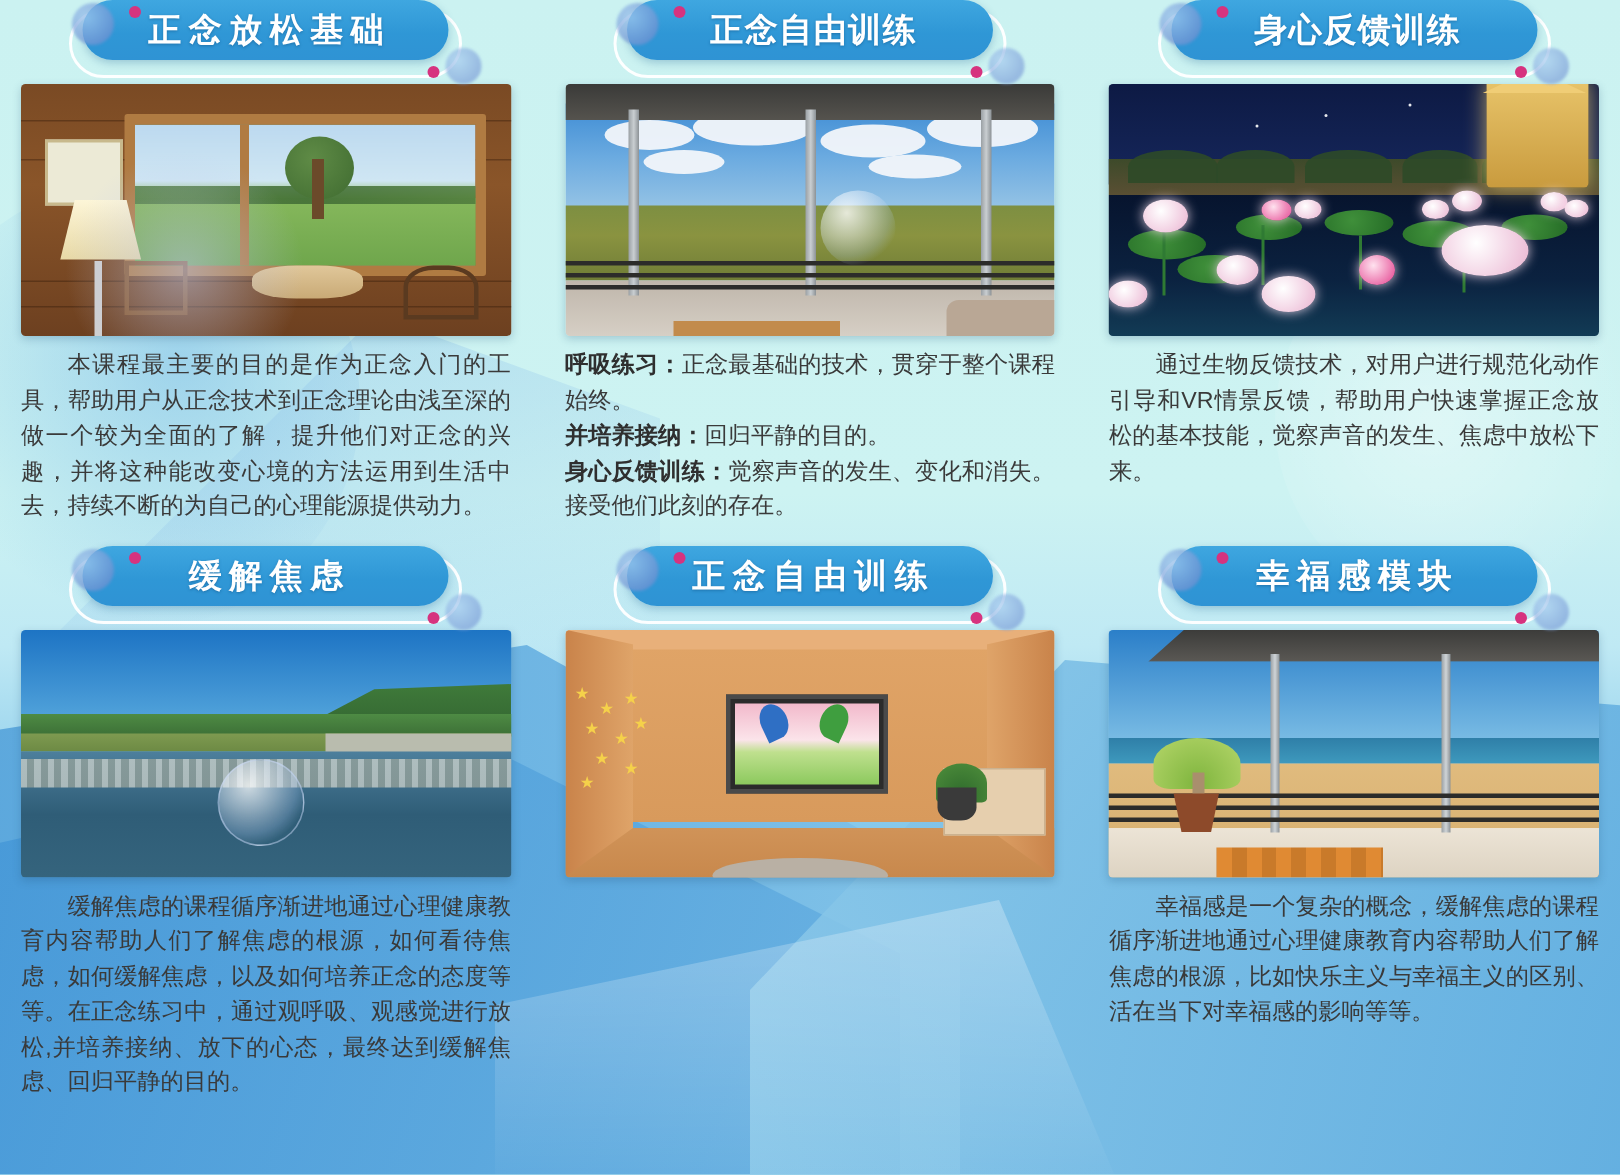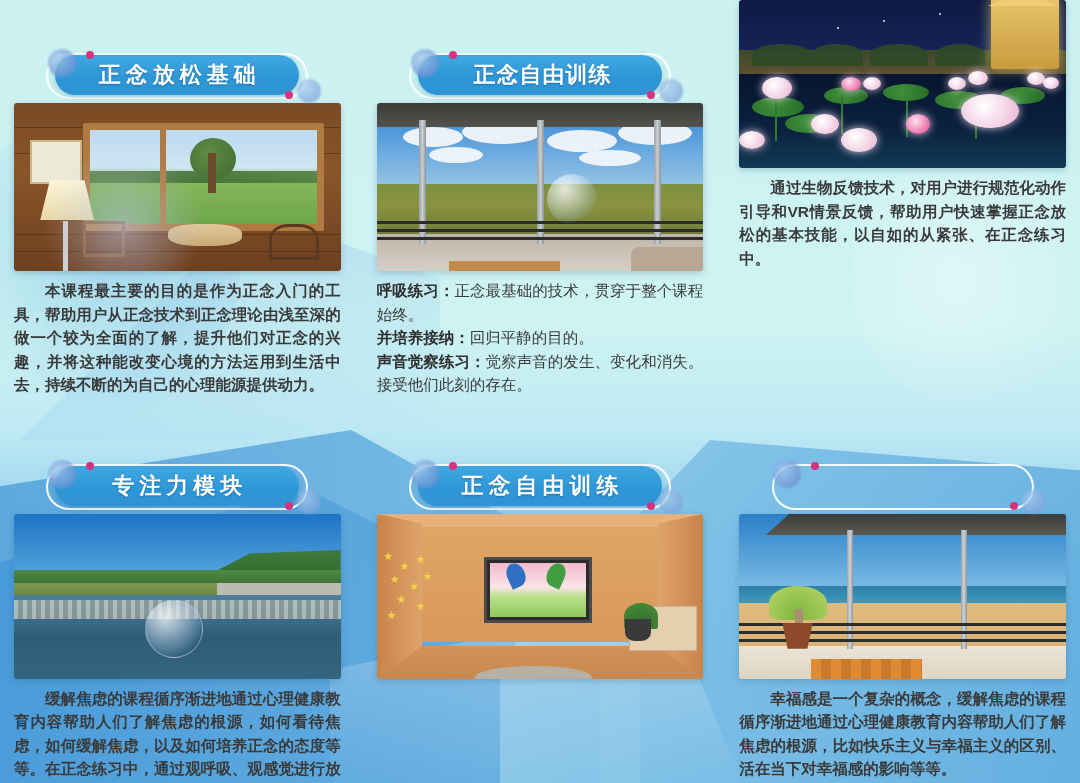--- a/index.html
+++ b/index.html
@@ -33,21 +33,21 @@
   .wv8{right:-30px;top:150px;width:260px;height:260px;border-radius:50%;
        background:radial-gradient(circle at 40% 50%,rgba(255,255,255,.35),rgba(255,255,255,0) 70%);}
 
   
   .grid{position:relative;display:grid;grid-template-columns:1fr 1fr 1fr;
         column-gap:8px;width:1080px;}
 
   .card{position:relative;padding:0 14px;box-sizing:border-box;}
 
   
-  .badge-wrap{position:relative;height:56px;display:flex;align-items:center;justify-content:center;margin-top:47px;}
+  .badge-wrap{position:relative;height:56px;display:flex;justify-content:center;}
   .badge-outline{position:absolute;left:50%;top:6px;transform:translateX(-50%);
       width:262px;height:46px;border:2px solid #ffffff;border-radius:26px;box-sizing:border-box;opacity:.95;}
   .badge{position:relative;width:244px;height:40px;border-radius:22px;
       background:linear-gradient(180deg,#3fa7e0 0%,#2f97d6 55%,#2f93d4 100%);
       display:flex;align-items:center;justify-content:center;
       box-shadow:0 2px 6px rgba(20,90,140,.28);z-index:2;}
   .badge span{color:#ffffff;font-size:22px;font-weight:bold;letter-spacing:5px;
       text-shadow:0 1px 2px rgba(10,70,120,.45);white-space:nowrap;padding-left:5px;}
   .badge.tight span{letter-spacing:1px;}
   .dot{position:absolute;border-radius:50%;z-index:3;}
@@ -60,21 +60,21 @@
   
   .pic{position:relative;width:100%;height:168px;border-radius:3px;overflow:hidden;
        box-shadow:0 2px 6px rgba(30,80,120,.25);}
   .pic.short{height:165px;}
   .pic *{position:absolute;}
 
   
   .body{margin-top:8px;color:#3a3a3a;font-size:15.5px;line-height:1.52;
         text-align:justify;text-justify:inter-character;}
   .body p{margin:0;}
-  .body .indent{text-indent:2em;font-weight:bold;}
+  .body .indent{text-indent:2em;}
   .body b{font-weight:bold;color:#2f2f2f;}
 
   
   .cab-wall{inset:0;background:linear-gradient(180deg,#7a4a24,#8a5529 40%,#6d4020);}
   .cab-plank{left:0;right:0;height:1px;background:rgba(40,20,5,.35);}
   .cab-window{left:21%;top:12%;width:74%;height:64%;
       background:linear-gradient(180deg,#bcd9ef 0%,#cfe6f3 40%,#8fbf63 52%,#7fb457 100%);
       border:7px solid #b07b42;box-sizing:border-box;border-radius:2px;}
   .cab-mull{top:0;bottom:0;width:6px;background:#b07b42;}
   .cab-ground{left:0;right:0;top:52%;bottom:0;background:linear-gradient(180deg,#86b85c,#6fa64c);}
@@ -270,25 +270,35 @@
         <div class="gt-rail" style="top:75%"></div>
         <div class="gt-rail" style="top:80%"></div>
         <div class="gt-orb"></div>
         <div class="gt-sofa"></div>
         <div class="gt-tbl"></div>
       </div>
 
       <div class="body">
         <p><b>呼吸练习：</b><span>正念最基础的技术，贯穿于整个课程始终。</span></p>
         <p><b>并培养接纳：</b><span>回归平静的目的。</span></p>
-        <p><b>声音觉察练习：</b><span>觉察声音的发生、变化和消失。接受他们此刻的存在。</span></p>
-      </div>
-    </div>
-
-    <div class="card">
+        <p><b>身心反馈训练：</b><span>觉察声音的发生、变化和消失。接受他们此刻的存在。</span></p>
+      </div>
+    </div>
+
+    <div class="card">
+      <div class="badge-wrap">
+        <div class="badge-outline"></div>
+        <div class="dot dot-blob" style="left:34px;top:2px;"></div>
+        <div class="dot dot-pink" style="left:72px;top:4px;"></div>
+        <div class="dot dot-blob-r" style="right:20px;top:32px;"></div>
+        <div class="dot dot-pink" style="right:48px;top:44px;"></div>
+        <div class="badge tight">
+          <span>身心反馈训练</span>
+        </div>
+      </div>
 
       <div class="pic">
         <div class="lp-sky"></div>
         <div class="lp-star" style="left:44%;top:12%"></div>
         <div class="lp-star" style="left:61%;top:8%"></div>
         <div class="lp-star" style="left:30%;top:16%"></div>
         <div class="lp-bank"></div>
         <div class="lp-bush" style="left:4%;width:60px"></div>
         <div class="lp-bush" style="left:22%;width:52px"></div>
         <div class="lp-bush" style="left:40%;width:58px"></div>
@@ -315,37 +325,37 @@
         <div class="lp-flw" style="left:88%;top:43%;width:18px;height:13px"></div>
         <div class="lp-flw" style="left:93%;top:46%;width:16px;height:12px"></div>
         <div class="lp-flw" style="left:22%;top:68%;width:28px;height:20px"></div>
         <div class="lp-flw" style="left:31%;top:76%;width:36px;height:24px"></div>
         <div class="lp-flw pink" style="left:51%;top:68%;width:24px;height:20px"></div>
         <div class="lp-flw" style="left:68%;top:56%;width:58px;height:34px"></div>
         <div class="lp-flw" style="left:0%;top:78%;width:26px;height:18px"></div>
       </div>
 
       <div class="body">
-        <p class="indent">通过生物反馈技术，对用户进行规范化动作引导和VR情景反馈，帮助用户快速掌握正念放松的基本技能，以自如的从紧张、在正念练习中。</p>
+        <p class="indent">通过生物反馈技术，对用户进行规范化动作引导和VR情景反馈，帮助用户快速掌握正念放松的基本技能，觉察声音的发生、焦虑中放松下来。</p>
       </div>
     </div>
 
   </div>
 
   <div class="grid" style="margin-top:14px;">
 
     <div class="card">
       <div class="badge-wrap">
         <div class="badge-outline"></div>
         <div class="dot dot-blob" style="left:34px;top:2px;"></div>
         <div class="dot dot-pink" style="left:72px;top:4px;"></div>
         <div class="dot dot-blob-r" style="right:20px;top:32px;"></div>
         <div class="dot dot-pink" style="right:48px;top:44px;"></div>
         <div class="badge">
-          <span>专注力模块</span>
+          <span>缓解焦虑</span>
         </div>
       </div>
 
       <div class="pic short">
         <div class="rv-sky"></div>
         <div class="rv-hill"></div>
         <div class="rv-trees"></div>
         <div class="rv-grass"></div>
         <div class="rv-wall"></div>
         <div class="rv-water"></div>
@@ -398,20 +408,23 @@
 
     </div>
 
     <div class="card">
       <div class="badge-wrap">
         <div class="badge-outline"></div>
         <div class="dot dot-blob" style="left:34px;top:2px;"></div>
         <div class="dot dot-pink" style="left:72px;top:4px;"></div>
         <div class="dot dot-blob-r" style="right:20px;top:32px;"></div>
         <div class="dot dot-pink" style="right:48px;top:44px;"></div>
+        <div class="badge">
+          <span>幸福感模块</span>
+        </div>
       </div>
 
       <div class="pic short">
         <div class="bc-sky"></div>
         <div class="bc-sea"></div>
         <div class="bc-sand"></div>
         <div class="bc-deck"></div>
         <div class="bc-roof"></div>
         <div class="bc-post" style="left:33%"></div>
         <div class="bc-post" style="left:68%"></div>

